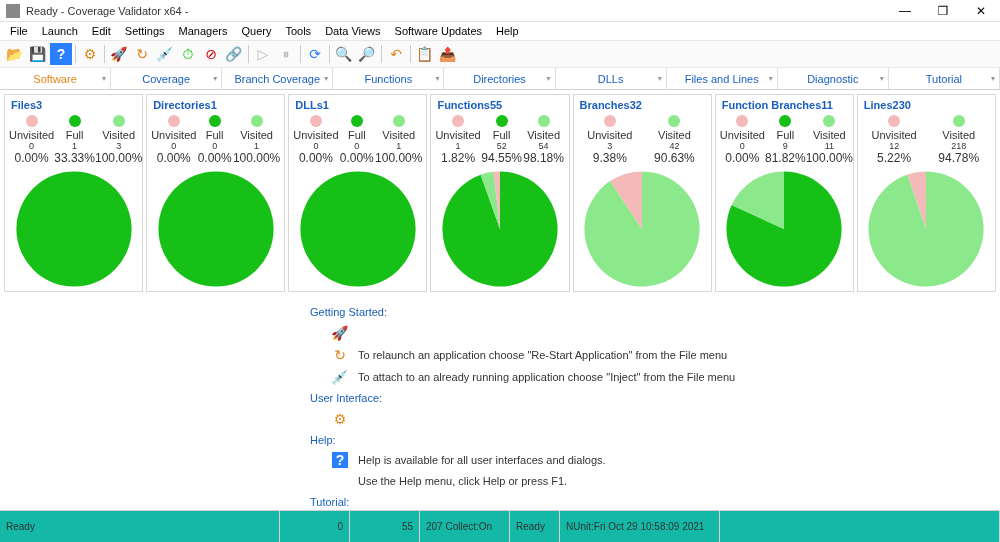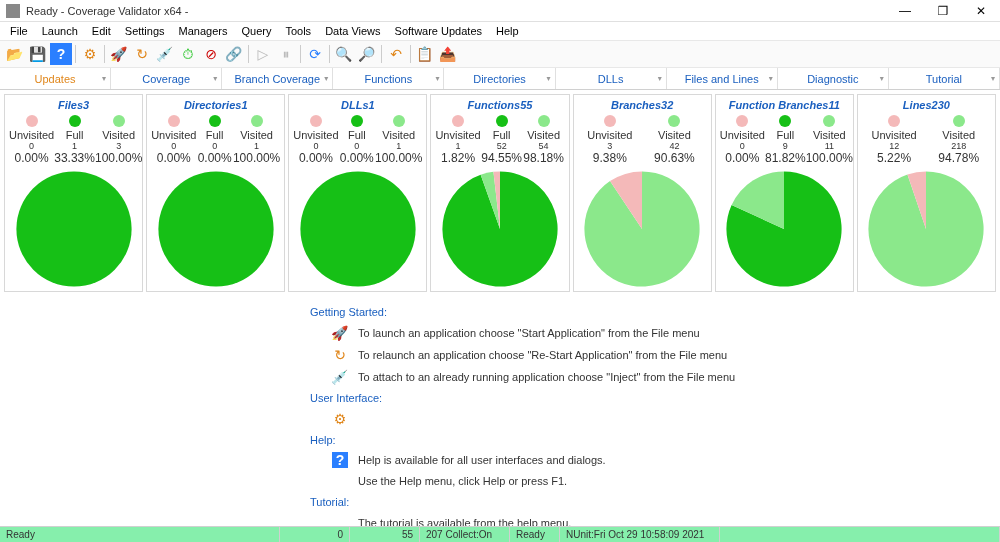--- a/index.html
+++ b/index.html
@@ -13,33 +13,33 @@
 .menubar span { padding: 1px 6px; cursor: default; }
 .toolbar { height: 28px; display: flex; align-items: center; padding: 0 4px; gap: 1px; border-top: 1px solid #e8e8e8; border-bottom: 1px solid #e8e8e8; background: #fafafa; }
 .toolbar .tbtn { width: 22px; height: 22px; display: flex; align-items: center; justify-content: center; font-size: 14px; cursor: default; border: 1px solid transparent; }
 .toolbar .sep { width: 1px; height: 18px; background: #ccc; margin: 0 2px; }
 .tabs { height: 22px; display: flex; background: #fff; border-bottom: 1px solid #d0d0d0; }
 .tab { flex: 1; display: flex; align-items: center; justify-content: center; font-size: 11px; color: #1a5fbf; cursor: default; position: relative; border-right: 1px solid #e0e0e0; }
 .tab.active { color: #e0861a; }
 .tab .drop { position: absolute; right: 4px; color: #999; font-size: 8px; }
 .panels { display: flex; padding: 4px 4px 0 4px; gap: 3px; background: #fff; }
 .panel { flex: 1; border: 1px solid #d8d8d8; background: #fff; padding: 4px 4px 2px 4px; display: flex; flex-direction: column; min-width: 0; }
-.panel-head { display: flex; justify-content: center; font-size: 11px; font-weight: bold; color: #1a5fbf; padding: 0 2px 2px 2px; font-style: italic; }
+.panel-head { display: flex; justify-content: flex-start; font-size: 11px; font-weight: bold; color: #1a5fbf; padding: 0 2px 2px 2px; }
 .panel-stats { display: flex; justify-content: space-around; text-align: center; font-size: 9px; color: #333; padding: 2px 0 4px 0; }
 .stat { flex: 1; }
 .stat .dot { width: 12px; height: 12px; border-radius: 50%; margin: 0 auto 2px auto; }
 .stat .lbl { font-size: 11px; }
 .stat .num { font-size: 9px; }
 .stat .pct { font-size: 12px; }
 .pie { width: 100%; aspect-ratio: 1; max-width: 120px; margin: 0 auto; }
 .content { flex: 1; overflow: auto; padding: 8px 8px 8px 320px; font-size: 11px; color: #333; }
 .content h4 { font-size: 11px; font-weight: normal; color: #1a5fbf; margin: 6px 0 6px -10px; }
 .content .row { display: flex; align-items: center; gap: 10px; margin: 4px 0 4px 12px; }
 .content .rowicon { width: 16px; height: 18px; display: flex; align-items: center; justify-content: center; font-size: 14px; }
-.statusbar { height: 16px; border-top: 1px solid #d0d0d0; display: flex; align-items: center; font-size: 10px; color: #333; background: #86efac; }
+.statusbar { height: 32px; border-top: 1px solid #d0d0d0; display: flex; align-items: center; font-size: 10px; color: #333; background: #14b8a6; }
 .statusbar .cell { padding: 0 6px; border-right: 1px solid #d0d0d0; height: 100%; display: flex; align-items: center; }
 .statusbar .flex { flex: 1; }
 </style>
 </head>
 <body>
 
 <div class="titlebar">
   <div class="icon"></div>
   <div class="title">Ready - Coverage Validator x64 -</div>
   <div class="winbtns">
@@ -85,21 +85,21 @@
   <div class="tbtn" style="color:#2a7fff">🔎</div>
   <div class="sep"></div>
   <div class="tbtn" style="color:#e0861a">↶</div>
   <div class="sep"></div>
   <div class="tbtn" style="color:#e0861a">📋</div>
   <div class="tbtn" style="color:#e0861a">📤</div>
 </div>
 
 <div class="tabs" id="tabs">
     <div class="tab active">
-      <span>Updates</span>
+      <span>Software</span>
       <span class="drop">▾</span>
     </div>
     <div class="tab">
       <span>Coverage</span>
       <span class="drop">▾</span>
     </div>
     <div class="tab">
       <span>Branch Coverage</span>
       <span class="drop">▾</span>
     </div>
@@ -325,21 +325,20 @@
         <path d="M50,50 L50,2 A48,48 0 1 1 34.53759128393755,4.558676111963507 Z" fill="#8be88b"></path>
         <path d="M50,50 L34.53759128393755,4.558676111963507 A48,48 0 0 1 49.99999999999999,2 Z" fill="#f4b9b9"></path>
       </svg>
     </div>
   </div>
 
 <div class="content">
   <h4>Getting Started:</h4>
   <div class="row">
       <div class="rowicon" style="color:#2a7fff">🚀</div>
-      <span>To launch an application choose "Start Application" from the File menu</span>
     </div>
   <div class="row">
       <div class="rowicon" style="color:#e0861a">↻</div>
       <span>To relaunch an application choose "Re-Start Application" from the File menu</span>
     </div>
   <div class="row">
       <div class="rowicon" style="color:#2a7fff">💉</div>
       <span>To attach to an already running application choose "Inject" from the File menu</span>
     </div>
 

